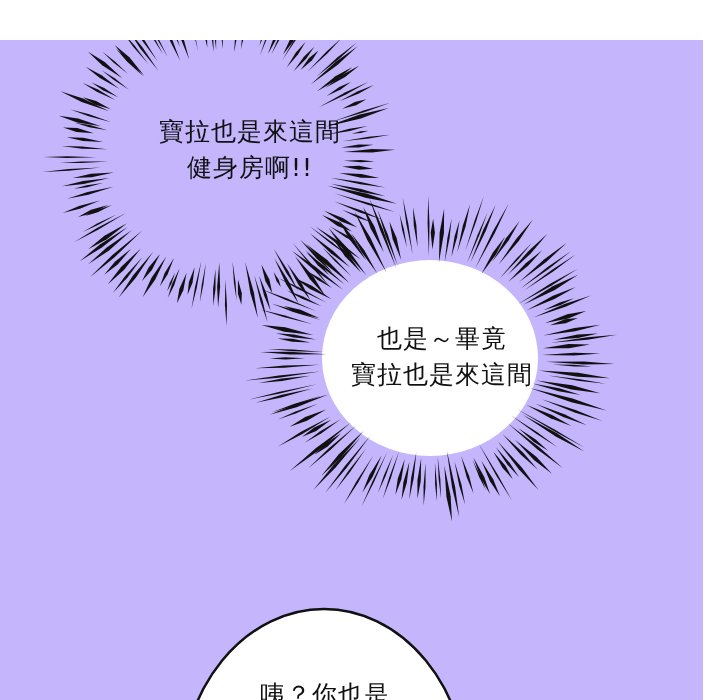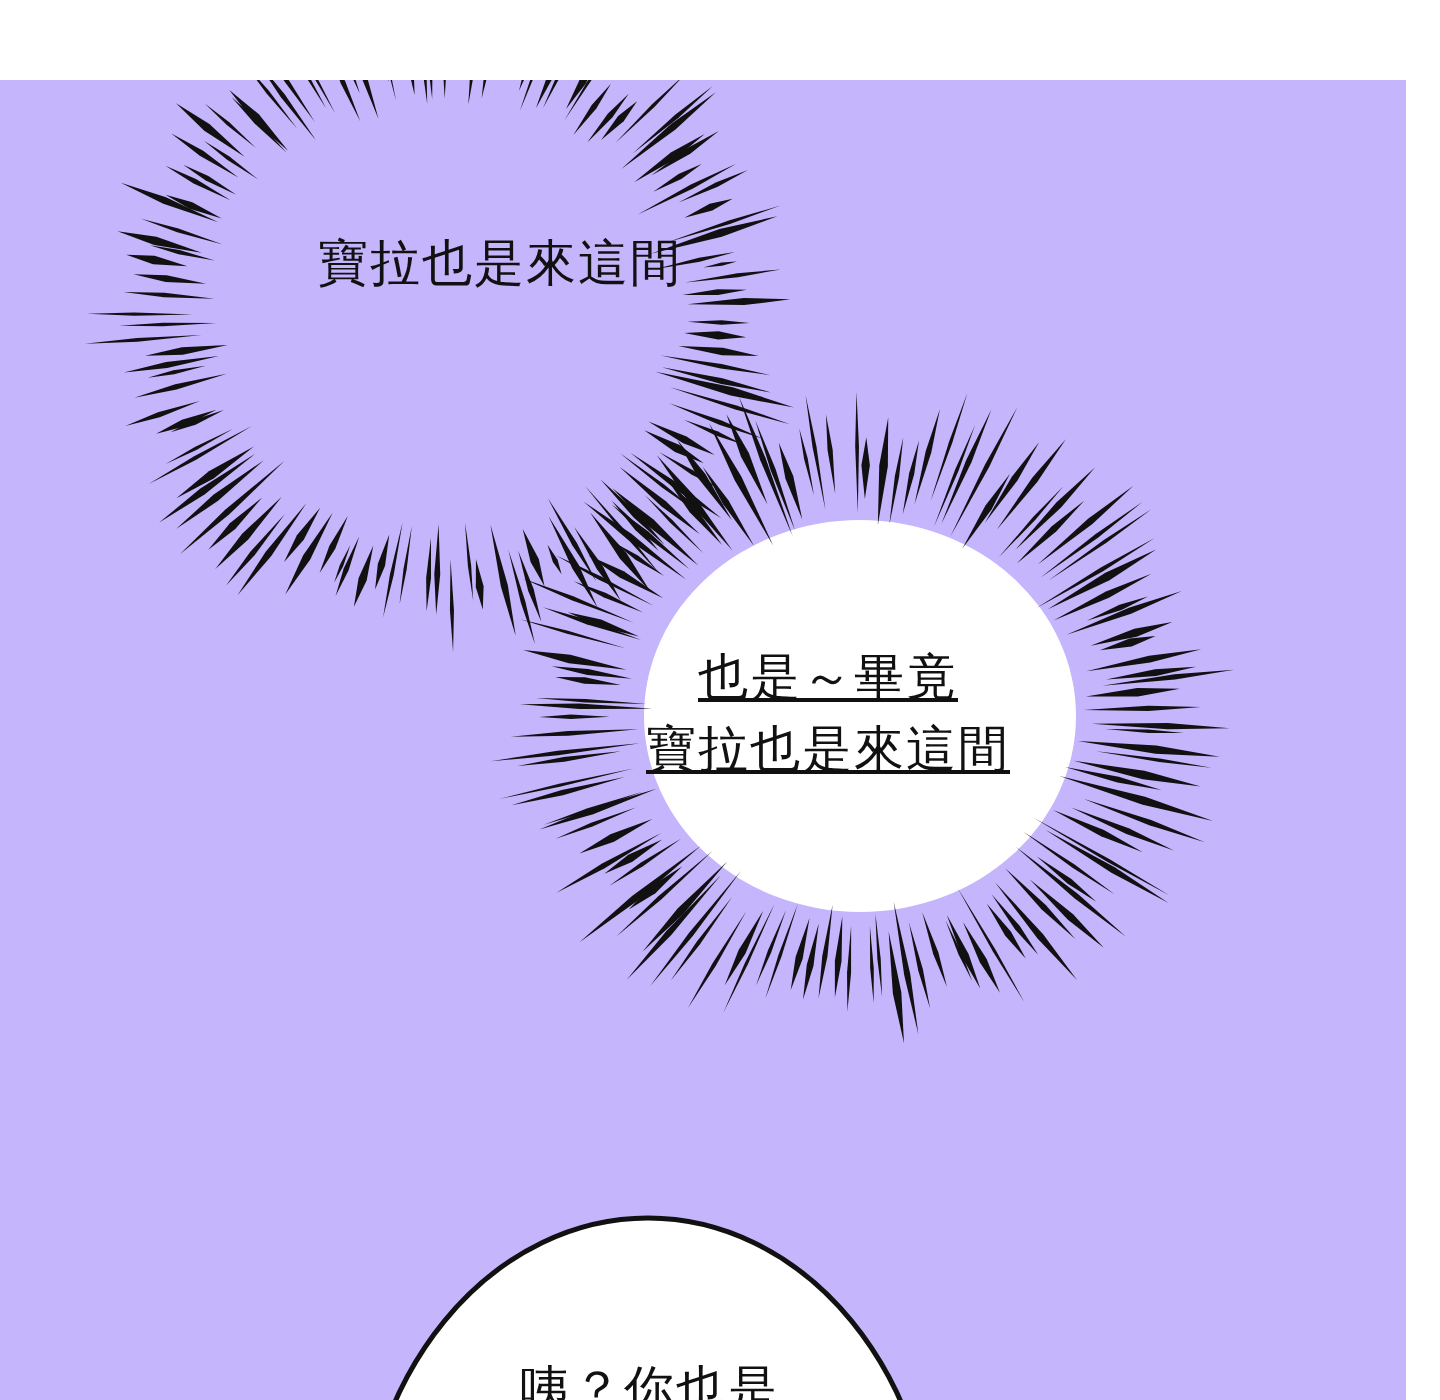--- a/index.html
+++ b/index.html
@@ -27,21 +27,21 @@
       font-family: "DejaVu Sans", sans-serif;
       color: #111111;
       font-size: 25px;
       line-height: 36px;
       text-align: center;
       white-space: nowrap;
       letter-spacing: 1px;
     }
     .bubble-text .line { display: block; }
     #text-burst-1 { left: 100px; top: 74px; width: 300px; }
-    #text-burst-2 { left: 284px; top: 281px; width: 260px; text-decoration: underline; }
+    #text-burst-2 { left: 312px; top: 281px; width: 260px; }
     #text-bubble-3 { left: 200px; top: 637px; width: 250px; }
   </style>
 </head>
 <body>
 
 <div class="page">
 
   <svg class="art" id="art" viewBox="0 0 720 700">
     <g id="burst1">
         <polygon points="343.7580210571098,120.8343557409005 360.77554119931966,122.35940564837883 374.7456918158099,121.5321214400535 360.82693874947,120.07684810249047" fill="#111111"></polygon>
@@ -286,20 +286,21 @@
         <polygon points="553.033276120393,299.78545426512454 578.0167991518161,297.95433567753327 598.0276816148985,293.41688280528535 577.5435991329258,294.6111442468927" fill="#111111"></polygon>
         <polygon points="551.1389062422957,302.8396943481998 587.5577729723665,299.7387371512288 617.0722111178635,294.86369776081517 587.2466748753494,297.1670552990477" fill="#111111"></polygon>
         <polygon points="542.9498351368155,308.2731876448642 568.9468672907659,308.25494067900803 589.8990756579009,304.39209558773325 568.596967556059,304.02223334787635" fill="#111111"></polygon>
         <polygon points="541.9562376267968,315.0054534525588 574.1325962254139,315.5308372470797 600.3950443655007,313.4959822516108 574.0625664407539,312.8196513369951" fill="#111111"></polygon>
       </g>
     <ellipse cx="324" cy="745" rx="144" ry="176" fill="#ffffff" stroke="#111111" stroke-width="2.5"></ellipse>
   </svg>
 
   <div class="bubble-text" id="text-burst-1">
     <span class="line">寶拉也是來這間</span>
+    <span class="line">健身房啊!!</span>
   </div>
 
   <div class="bubble-text" id="text-burst-2">
     <span class="line">也是～畢竟</span>
     <span class="line">寶拉也是來這間</span>
   </div>
 
   <div class="bubble-text" id="text-bubble-3">
     <span class="line">咦？你也是</span>
   </div>

